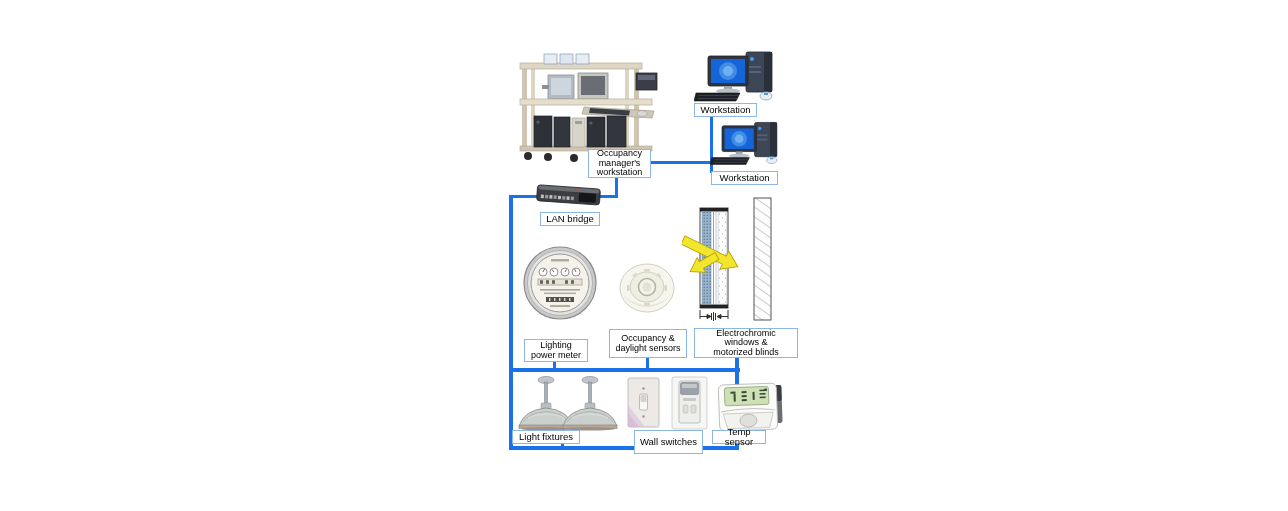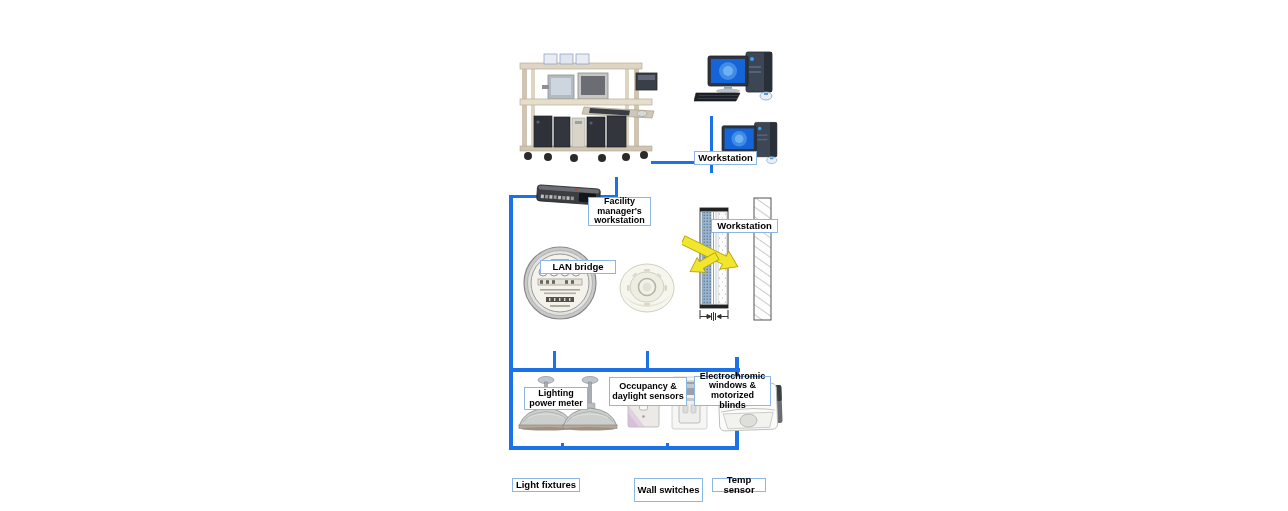--- a/index.html
+++ b/index.html
@@ -5,23 +5,23 @@
   html,body{margin:0;padding:0;background:#fff;}
   .canvas{position:relative;width:1288px;height:511px;background:#fff;overflow:hidden;
           font-family:"Liberation Sans",sans-serif;}
   .wire{position:absolute;background:var(--wire,#1b72e8);z-index:1;}
   .img{position:absolute;z-index:2;}
   .node-label{
     position:absolute;box-sizing:border-box;z-index:3;
     background:var(--label-bg,#fff);
     border:1.5px solid var(--label-border,#8cb6e6);
     color:var(--text,#000);
-    font-weight:bold;font-size:9px;line-height:1.06;
+    font-weight:normal;font-size:9px;line-height:1.06;
     display:flex;align-items:center;justify-content:center;
-    text-align:center;white-space:pre-line;padding:1px 2px;margin-top:48px;
+    text-align:center;white-space:pre-line;padding:1px 2px;
   }
   .node-label.one{font-size:9.5px;}
 </style>
 </head>
 <body>
 
 <div class="canvas">
 
   <div class="wire" style="left:710px;top:116px;width:3px;height:57px;"></div>
   <div class="wire" style="left:651px;top:161px;width:62px;height:3px;"></div>
@@ -275,30 +275,30 @@
           <rect x="42" y="12.5" width="6" height="1.6"></rect>
           <rect x="42" y="16" width="6" height="1.6"></rect>
         <rect x="47" y="8" width="2.5" height="2.5"></rect>
       </g>
       <path d="M3,30 Q30,25 57,30" fill="none" stroke="#c4c4be" stroke-width="1"></path>
       <path d="M5,32 L55,32 L51,47 L9,47 Z" fill="#f2f2ee" stroke="#c4c4be" stroke-width="0.8"></path>
       <ellipse cx="30" cy="39.5" rx="8.5" ry="6.5" fill="#dededa" stroke="#b0b0a8" stroke-width="0.8"></ellipse>
     </g>
   </svg>
 
-  <div class="node-label" style="left:588px;top:149px;width:63px;height:29px;">Facility
+  <div class="node-label" style="left:588px;top:149px;width:63px;height:29px;">Occupancy
 manager's
 workstation</div>
   <div class="node-label one" style="left:694px;top:103px;width:63px;height:14px;">Workstation</div>
   <div class="node-label one" style="left:711px;top:171px;width:67px;height:14px;">Workstation</div>
-  <div class="node-label one" style="left:540px;top:212px;width:76px;height:14px;">LAN bridge</div>
+  <div class="node-label one" style="left:540px;top:212px;width:60px;height:14px;">LAN bridge</div>
   <div class="node-label" style="left:524px;top:339px;width:64px;height:23px;">Lighting
 power meter</div>
   <div class="node-label" style="left:609px;top:329px;width:78px;height:29px;">Occupancy &amp;
 daylight sensors</div>
-  <div class="node-label" style="left:694px;top:328px;width:77px;height:30px;">Electrochromic
+  <div class="node-label" style="left:694px;top:328px;width:104px;height:30px;">Electrochromic
 windows &amp;
 motorized blinds</div>
   <div class="node-label one" style="left:512px;top:430px;width:68px;height:14px;">Light fixtures</div>
   <div class="node-label one" style="left:634px;top:430px;width:69px;height:24px;">Wall switches</div>
   <div class="node-label one" style="left:712px;top:430px;width:54px;height:14px;">Temp sensor</div>
 
 </div>
 
 </body></html>

